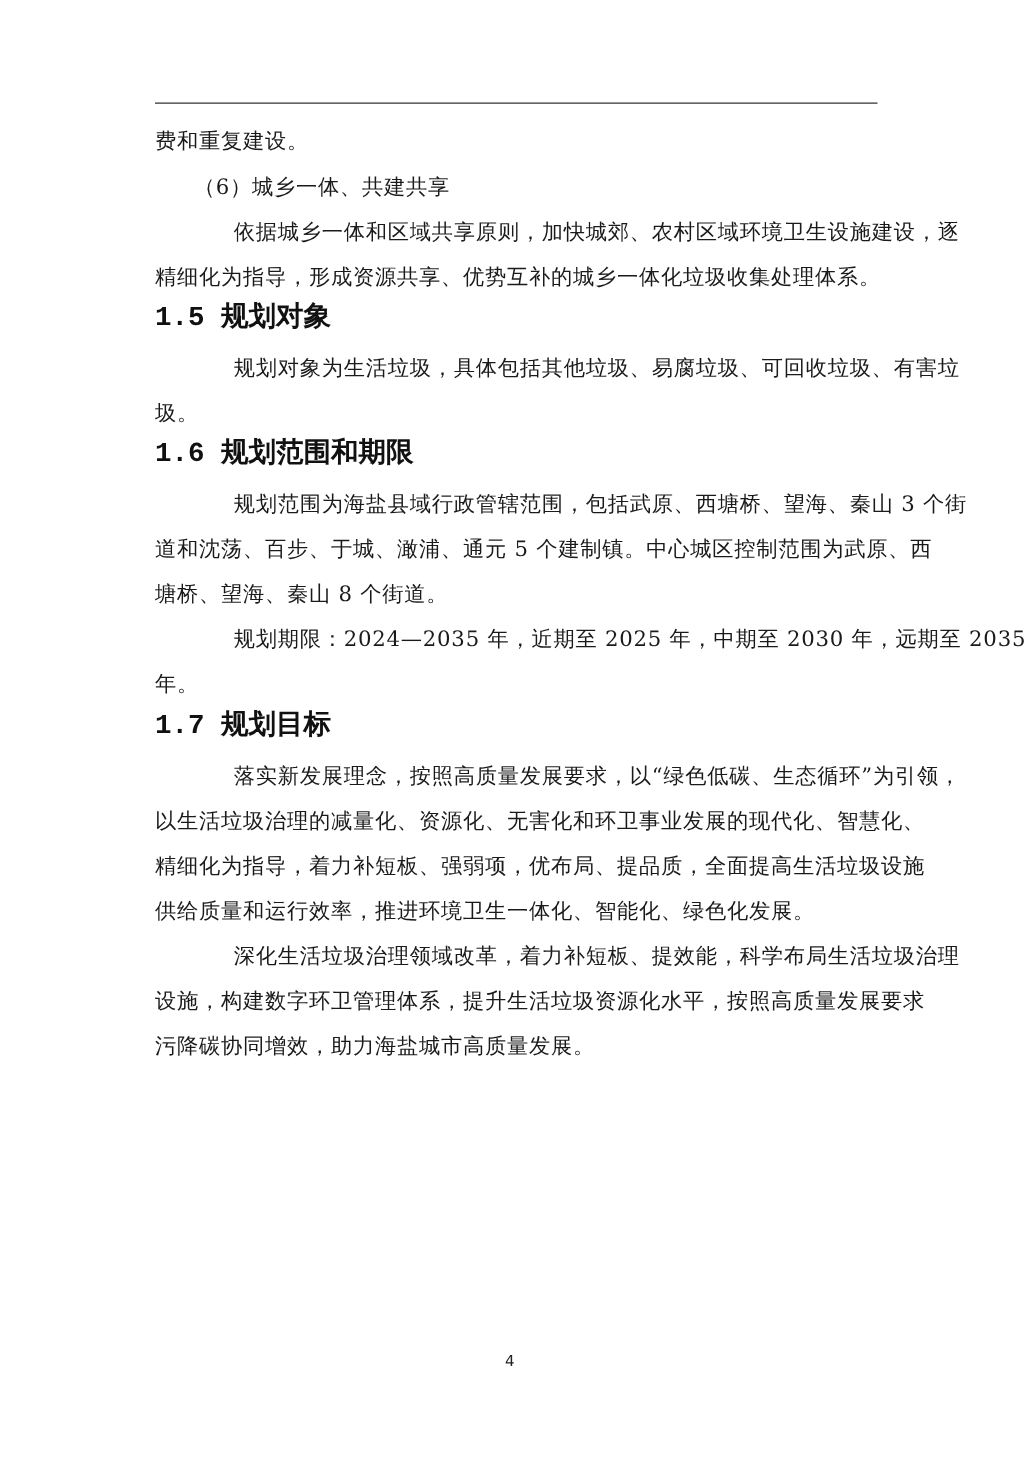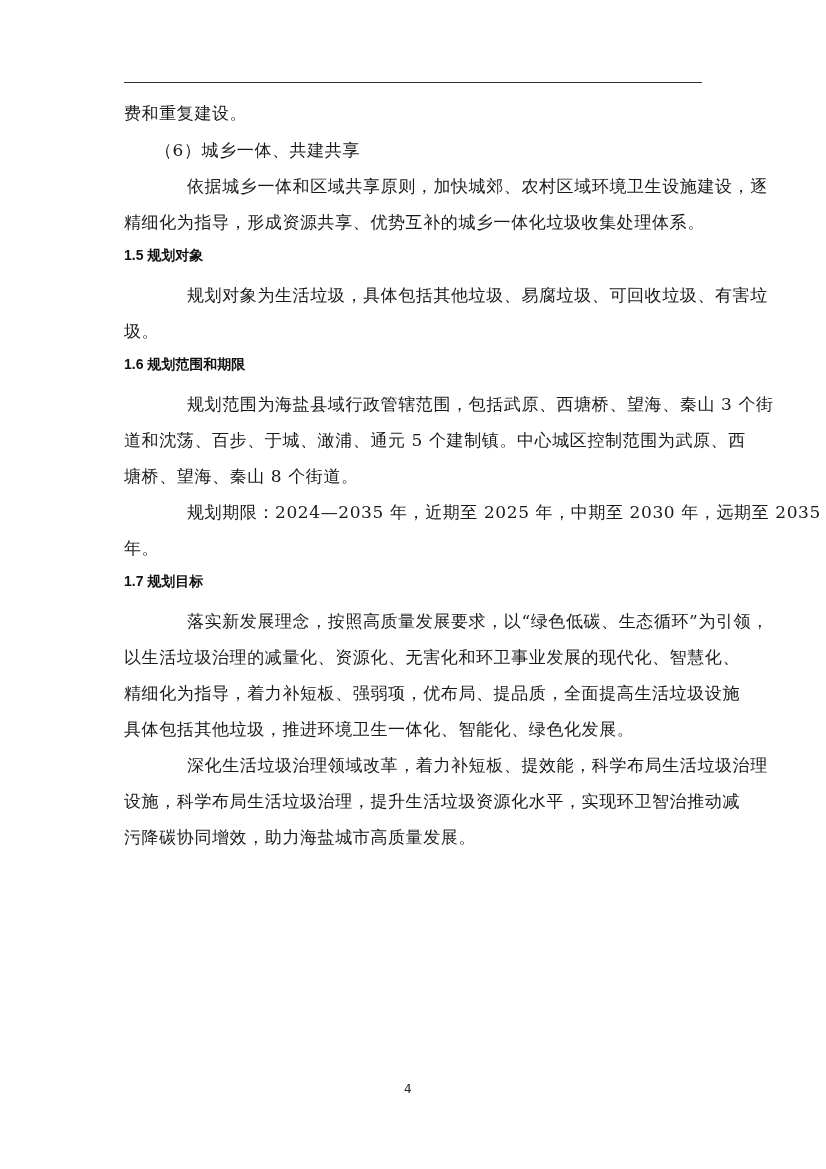--- a/index.html
+++ b/index.html
@@ -5,22 +5,22 @@
   html, body { margin: 0; padding: 0; background: #ffffff; }
   body { width: 826px; height: 1169px; position: relative; overflow: hidden;
          font-family: "DejaVu Serif", "Liberation Serif", serif; color: #1a1a1a; }
   .rule { position: absolute; left: 124px; top: 82px; width: 578px; height: 0;
           border-top: 1.2px solid #333; }
   .line { position: absolute; left: 124px; font-size: 17px; line-height: 20px;
           white-space: nowrap; letter-spacing: 0.6px; }
   .indent { left: 155px; }
   .just { width: 578px; text-align: justify; text-align-last: justify; }
   .just.indent { width: 547px; margin-left: 32px; }
-  .heading { position: absolute; left: 124px; font-family: Liberation Sans, sans-serif;
-             font-weight: bold; font-size: 14px; line-height: 24px; color: #111; white-space: nowrap; }
+  .heading { position: absolute; left: 124px; font-family: Liberation Mono, monospace;
+             font-weight: bold; font-size: 22px; line-height: 24px; color: #111; white-space: nowrap; }
   .pagenum { position: absolute; left: 404px; top: 1082px; font-family: "DejaVu Sans", "Liberation Sans", sans-serif;
              font-size: 12px; color: #222; }
 </style>
 </head>
 <body>
 
 <div>
   <div class="rule"></div>
 
   <div class="line" style="top:103px">费和重复建设。</div>
@@ -36,19 +36,19 @@
   <div class="line indent just" style="top:394px">规划范围为海盐县域行政管辖范围，包括武原、西塘桥、望海、秦山 3 个街</div>
   <div class="line just" style="top:430px">道和沈荡、百步、于城、澉浦、通元 5 个建制镇。中心城区控制范围为武原、西</div>
   <div class="line" style="top:466px">塘桥、望海、秦山 8 个街道。</div>
   <div class="line indent just" style="top:502px">规划期限：2024—2035 年，近期至 2025 年，中期至 2030 年，远期至 2035</div>
   <div class="line" style="top:538px">年。</div>
 
   <div class="heading" style="top:569px">1.7 规划目标</div>
   <div class="line indent just" style="top:611px">落实新发展理念，按照高质量发展要求，以“绿色低碳、生态循环”为引领，</div>
   <div class="line just" style="top:647px">以生活垃圾治理的减量化、资源化、无害化和环卫事业发展的现代化、智慧化、</div>
   <div class="line just" style="top:683px">精细化为指导，着力补短板、强弱项，优布局、提品质，全面提高生活垃圾设施</div>
-  <div class="line" style="top:719px">具体包括其他垃圾，推进环境卫生一体化、智能化、绿色化发展。</div>
+  <div class="line" style="top:719px">供给质量和运行效率，推进环境卫生一体化、智能化、绿色化发展。</div>
   <div class="line indent just" style="top:755px">深化生活垃圾治理领域改革，着力补短板、提效能，科学布局生活垃圾治理</div>
-  <div class="line just" style="top:791px">设施，科学布局生活垃圾治理，提升生活垃圾资源化水平，实现环卫智治推动减</div>
+  <div class="line just" style="top:791px">设施，构建数字环卫管理体系，提升生活垃圾资源化水平，按照高质量发展要求</div>
   <div class="line" style="top:827px">污降碳协同增效，助力海盐城市高质量发展。</div>
 
   <div class="pagenum">4</div>
 </div>
 
 </body></html>

